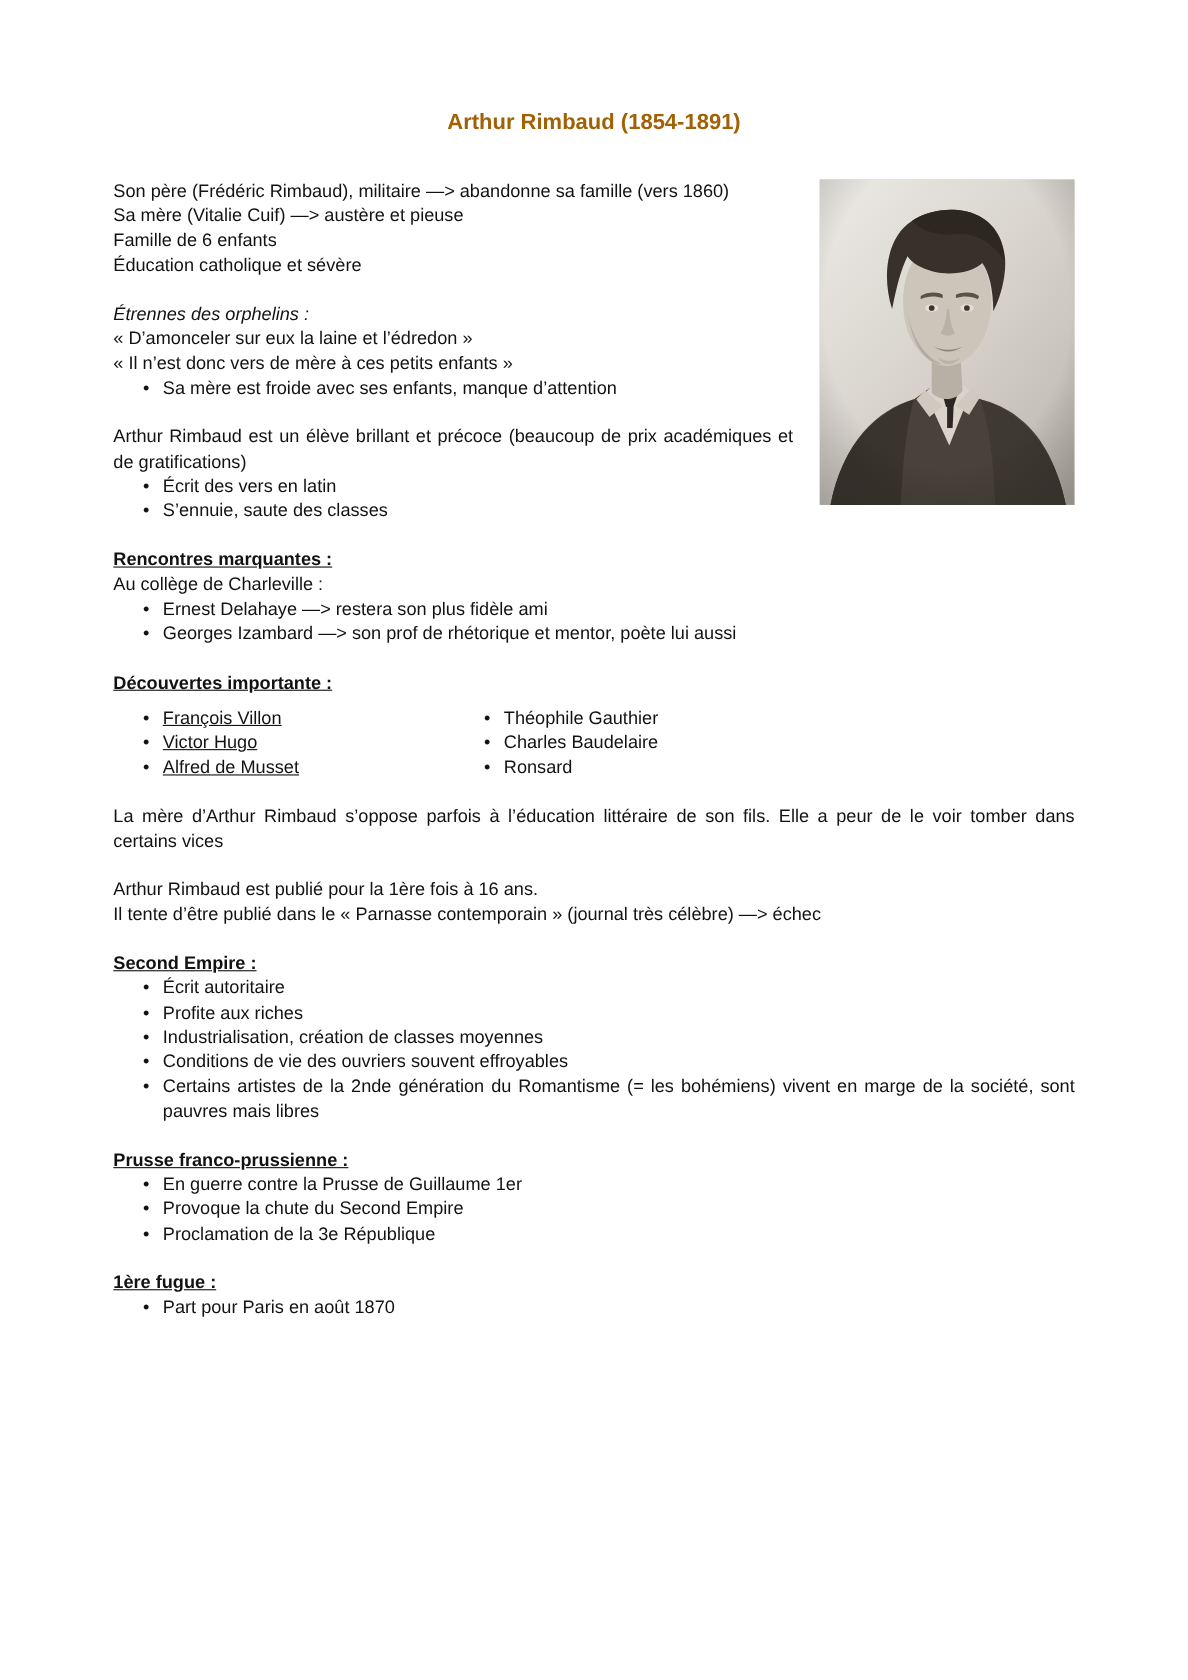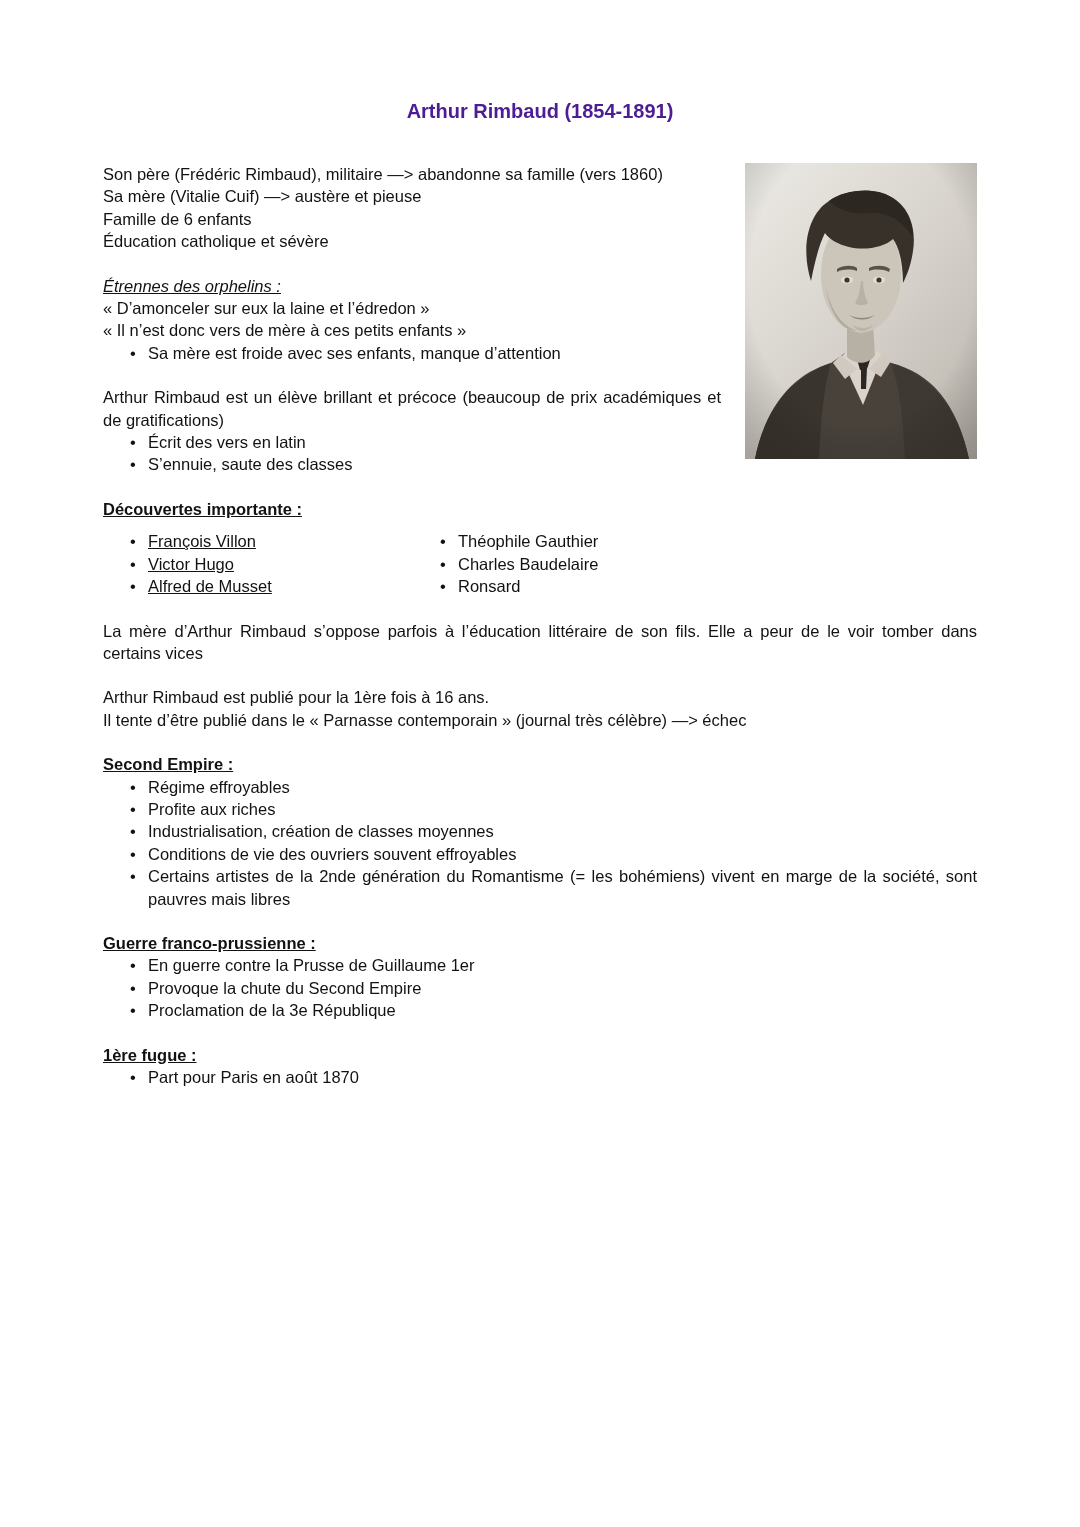--- a/index.html
+++ b/index.html
@@ -9,21 +9,21 @@
     min-height: 1527px;
     font-family: "Liberation Sans", "DejaVu Sans", sans-serif;
     color: #121212;
     -webkit-font-smoothing: antialiased;
   }
   .page { padding: 100px 103px 80px 103px; }
   .title {
     text-align: center;
     font-size: 20px;
     font-weight: bold;
-    color: #4c1d95;
+    color: #a16207;
   }
   .content {
     margin-top: 40px;
     font-size: 16.5px;
     line-height: 22.4px;
   }
   .photo {
     float: right;
     width: 232px;
     height: 296px;
@@ -35,21 +35,21 @@
   .block { margin-top: 22px; }
   .block:first-of-type { margin-top: 0; }
   .justify { text-align: justify; }
   .bullet { position: relative; padding-left: 45px; }
   .bullet::before {
     content: "\2022";
     position: absolute;
     left: 27px;
     top: 0;
   }
-  .h-italic { font-style: italic; text-decoration: underline; }
+  .h-italic { font-style: italic; }
   .h-bold { font-weight: bold; text-decoration: underline; }
   .two-col { display: flex; margin-top: 10px; }
   .two-col .col-1 { width: 310px; flex: 0 0 310px; text-decoration: underline; }
   .two-col .col-2 { flex: 1 1 auto; }
 </style>
 </head>
 <body>
 
 <div class="page">
 
@@ -112,20 +112,26 @@
       <p class="bullet">Sa mère est froide avec ses enfants, manque d’attention</p>
     </div>
 
     <div class="block">
       <p class="justify">Arthur Rimbaud est un élève brillant et précoce (beaucoup de prix académiques et de gratifications)</p>
       <p class="bullet">Écrit des vers en latin</p>
       <p class="bullet">S’ennuie, saute des classes</p>
     </div>
 
 
+    <div class="block">
+      <p class="h-bold">Rencontres marquantes :</p>
+      <p>Au collège de Charleville :</p>
+      <p class="bullet">Ernest Delahaye —&gt; restera son plus fidèle ami</p>
+      <p class="bullet">Georges Izambard —&gt; son prof de rhétorique et mentor, poète lui aussi</p>
+    </div>
 
     <div class="block">
       <p class="h-bold">Découvertes importante :</p>
       <div class="two-col">
         <div class="col-1">
           <p class="bullet">François Villon</p>
           <p class="bullet">Victor Hugo</p>
           <p class="bullet">Alfred de Musset</p>
         </div>
         <div class="col-2">
@@ -140,29 +146,29 @@
       <p class="justify">La mère d’Arthur Rimbaud s’oppose parfois à l’éducation littéraire de son fils. Elle a peur de le voir tomber dans certains vices</p>
     </div>
 
     <div class="block">
       <p>Arthur Rimbaud est publié pour la 1ère fois à 16 ans.</p>
       <p>Il tente d’être publié dans le « Parnasse contemporain » (journal très célèbre) —&gt; échec</p>
     </div>
 
     <div class="block">
       <p class="h-bold">Second Empire :</p>
-      <p class="bullet">Régime effroyables</p>
+      <p class="bullet">Écrit autoritaire</p>
       <p class="bullet">Profite aux riches</p>
       <p class="bullet">Industrialisation, création de classes moyennes</p>
       <p class="bullet">Conditions de vie des ouvriers souvent effroyables</p>
       <p class="bullet justify">Certains artistes de la 2nde génération du Romantisme (= les bohémiens) vivent en marge de la société, sont pauvres mais libres</p>
     </div>
 
     <div class="block">
-      <p class="h-bold">Guerre franco-prussienne :</p>
+      <p class="h-bold">Prusse franco-prussienne :</p>
       <p class="bullet">En guerre contre la Prusse de Guillaume 1er</p>
       <p class="bullet">Provoque la chute du Second Empire</p>
       <p class="bullet">Proclamation de la 3e République</p>
     </div>
 
     <div class="block">
       <p class="h-bold">1ère fugue :</p>
       <p class="bullet">Part pour Paris en août 1870</p>
     </div>
 

